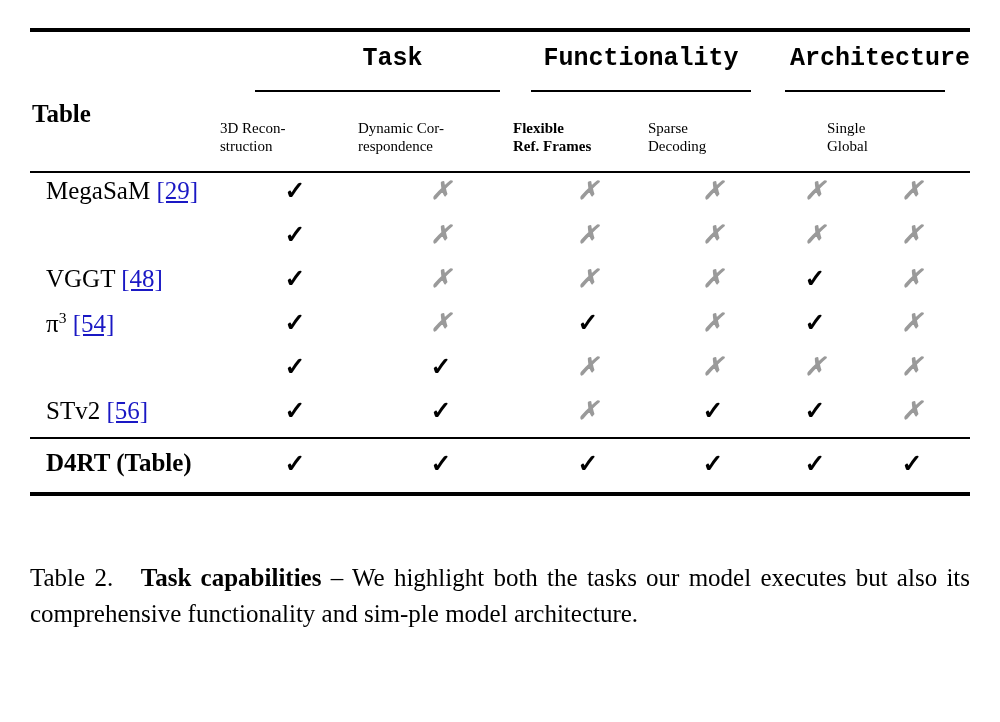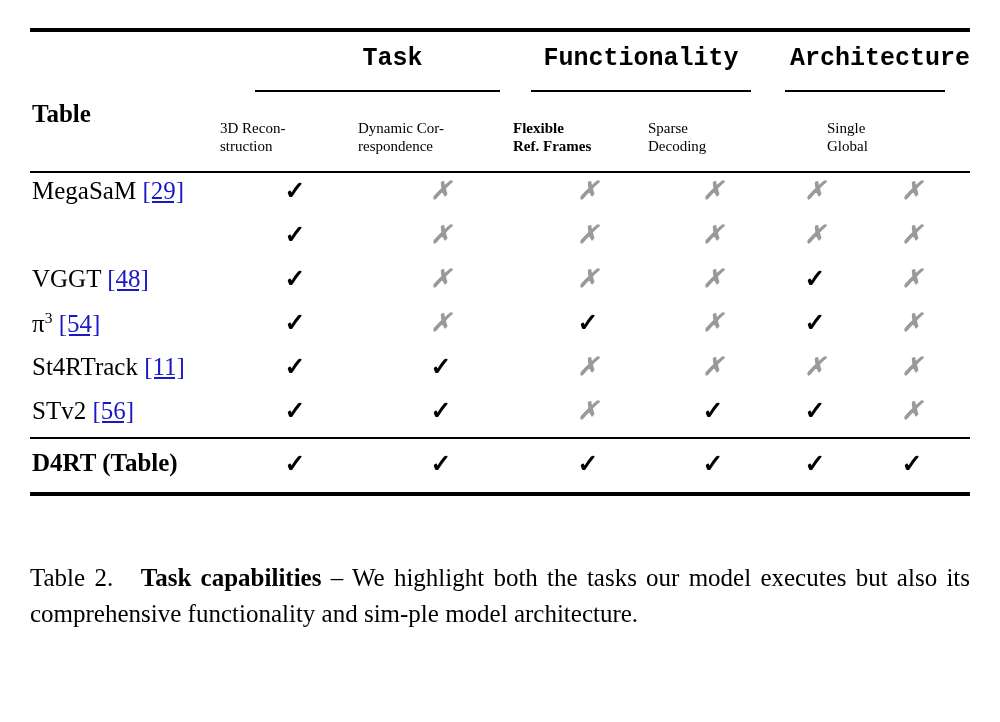--- a/index.html
+++ b/index.html
@@ -88,21 +88,21 @@
   .rows { position: relative; }
 
   .row {
     position: relative;
     height: 44px;
   }
   .row.ours { height: 50px; }
 
   .model-name {
     position: absolute;
-    left: 2px;
+    left: 16px;
     top: 4px;
     font-size: 25px;
     white-space: nowrap;
   }
   .row.ours .model-name {
     font-weight: bold;
     top: 7px;
   }
 
   .cite {
@@ -206,21 +206,20 @@
         <div class="row">
           <span class="model-name"><span class="pi3">π<sup>3</sup></span> <a class="cite">[54]</a></span>
           <span class="mark yes" style="left: 265px;">✓</span>
           <span class="mark no" style="left: 411px;">✗</span>
           <span class="mark yes" style="left: 558px;">✓</span>
           <span class="mark no" style="left: 683px;">✗</span>
           <span class="mark yes" style="left: 785px;">✓</span>
           <span class="mark no" style="left: 882px;">✗</span>
         </div>
         <div class="row">
-          <span class="model-name"><span>St4RTrack</span> <a class="cite">[11]</a></span>
           <span class="mark yes" style="left: 265px;">✓</span>
           <span class="mark yes" style="left: 411px;">✓</span>
           <span class="mark no" style="left: 558px;">✗</span>
           <span class="mark no" style="left: 683px;">✗</span>
           <span class="mark no" style="left: 785px;">✗</span>
           <span class="mark no" style="left: 882px;">✗</span>
         </div>
         <div class="row">
           <span class="model-name"><span>STv2</span> <a class="cite">[56]</a></span>
           <span class="mark yes" style="left: 265px;">✓</span>

